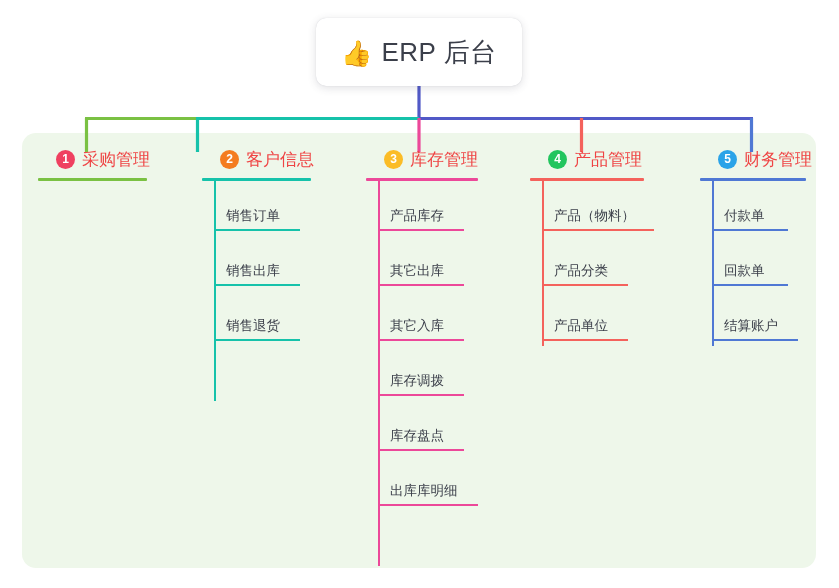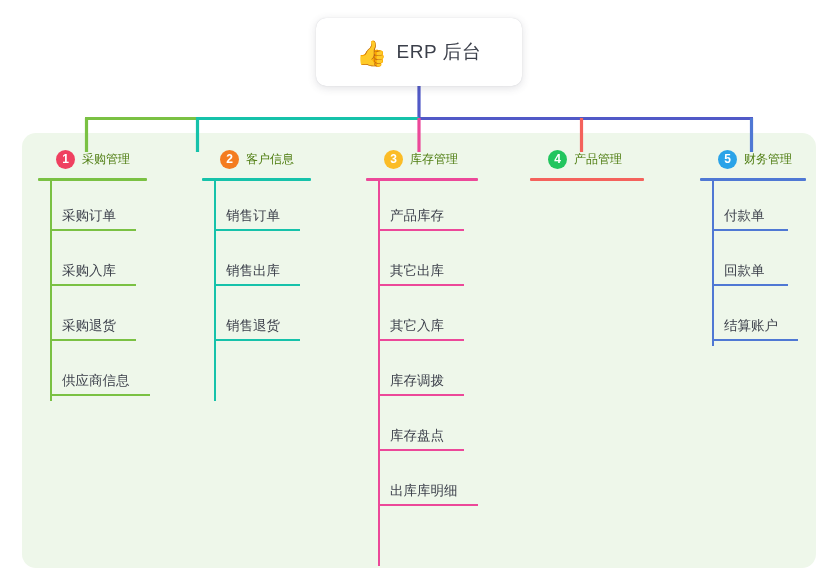--- a/index.html
+++ b/index.html
@@ -38,21 +38,21 @@
     gap: 9px;
     z-index: 6;
   }
   #root-node .thumb {
     font-size: 25px;
     line-height: 1;
     display: inline-block;
     transform: translateY(1px);
   }
   #root-node .root-title {
-    font-size: 19px;
+    font-size: 26px;
     color: #3b3f4a;
     letter-spacing: .5px;
     white-space: nowrap;
   }
 
   
   #panel {
     position: absolute;
     left: 22px;
     top: 133px;
@@ -90,22 +90,22 @@
     height: 19px;
     border-radius: 50%;
     color: #ffffff;
     font-size: 12px;
     line-height: 19px;
     text-align: center;
     font-weight: bold;
     flex: 0 0 auto;
   }
   .branch-title {
-    font-size: 12px;
-    color: #4d7c0f;
+    font-size: 17px;
+    color: #ef4444;
     white-space: nowrap;
   }
   .branch-rule {
     height: 3px;
     margin-top: 6px;
     border-radius: 1px;
   }
 
   .items {
     position: relative;
@@ -163,39 +163,20 @@
     <span class="thumb">👍</span>
     <span class="root-title">ERP 后台</span>
   </div>
 
   <div class="branch" style="left:38px; top:146px; width:110px;">
     <div class="branch-header">
       <span class="badge" style="background: rgb(239, 64, 96);">1</span>
       <span class="branch-title">采购管理</span>
     </div>
     <div class="branch-rule" style="width: 109px; background: rgb(122, 193, 67);"></div>
-    <div class="items">
-      <div class="spine" style="height: 220px; background: rgb(122, 193, 67);"></div>
-      <div class="item">
-        <span class="item-label">采购订单</span>
-        <span class="item-rule" style="width: 86px; background: rgb(122, 193, 67);"></span>
-      </div>
-      <div class="item">
-        <span class="item-label">采购入库</span>
-        <span class="item-rule" style="width: 86px; background: rgb(122, 193, 67);"></span>
-      </div>
-      <div class="item">
-        <span class="item-label">采购退货</span>
-        <span class="item-rule" style="width: 86px; background: rgb(122, 193, 67);"></span>
-      </div>
-      <div class="item">
-        <span class="item-label">供应商信息</span>
-        <span class="item-rule" style="width: 100px; background: rgb(122, 193, 67);"></span>
-      </div>
-    </div>
   </div>
 
   <div class="branch" style="left:202px; top:146px; width:110px;">
     <div class="branch-header">
       <span class="badge" style="background: rgb(244, 124, 32);">2</span>
       <span class="branch-title">客户信息</span>
     </div>
     <div class="branch-rule" style="width: 109px; background: rgb(22, 194, 170);"></div>
     <div class="items">
       <div class="spine" style="height: 220px; background: rgb(22, 194, 170);"></div>
@@ -248,20 +229,35 @@
       </div>
     </div>
   </div>
 
   <div class="branch" style="left:530px; top:146px; width:114px;">
     <div class="branch-header">
       <span class="badge" style="background: rgb(34, 197, 94);">4</span>
       <span class="branch-title">产品管理</span>
     </div>
     <div class="branch-rule" style="width: 114px; background: rgb(244, 98, 92);"></div>
+    <div class="items">
+      <div class="spine" style="height: 165px; background: rgb(244, 98, 92);"></div>
+      <div class="item">
+        <span class="item-label">产品（物料）</span>
+        <span class="item-rule" style="width: 112px; background: rgb(244, 98, 92);"></span>
+      </div>
+      <div class="item">
+        <span class="item-label">产品分类</span>
+        <span class="item-rule" style="width: 86px; background: rgb(244, 98, 92);"></span>
+      </div>
+      <div class="item">
+        <span class="item-label">产品单位</span>
+        <span class="item-rule" style="width: 86px; background: rgb(244, 98, 92);"></span>
+      </div>
+    </div>
   </div>
 
   <div class="branch" style="left:700px; top:146px; width:106px;">
     <div class="branch-header">
       <span class="badge" style="background: rgb(42, 163, 232);">5</span>
       <span class="branch-title">财务管理</span>
     </div>
     <div class="branch-rule" style="width: 106px; background: rgb(79, 120, 212);"></div>
     <div class="items">
       <div class="spine" style="height: 165px; background: rgb(79, 120, 212);"></div>

